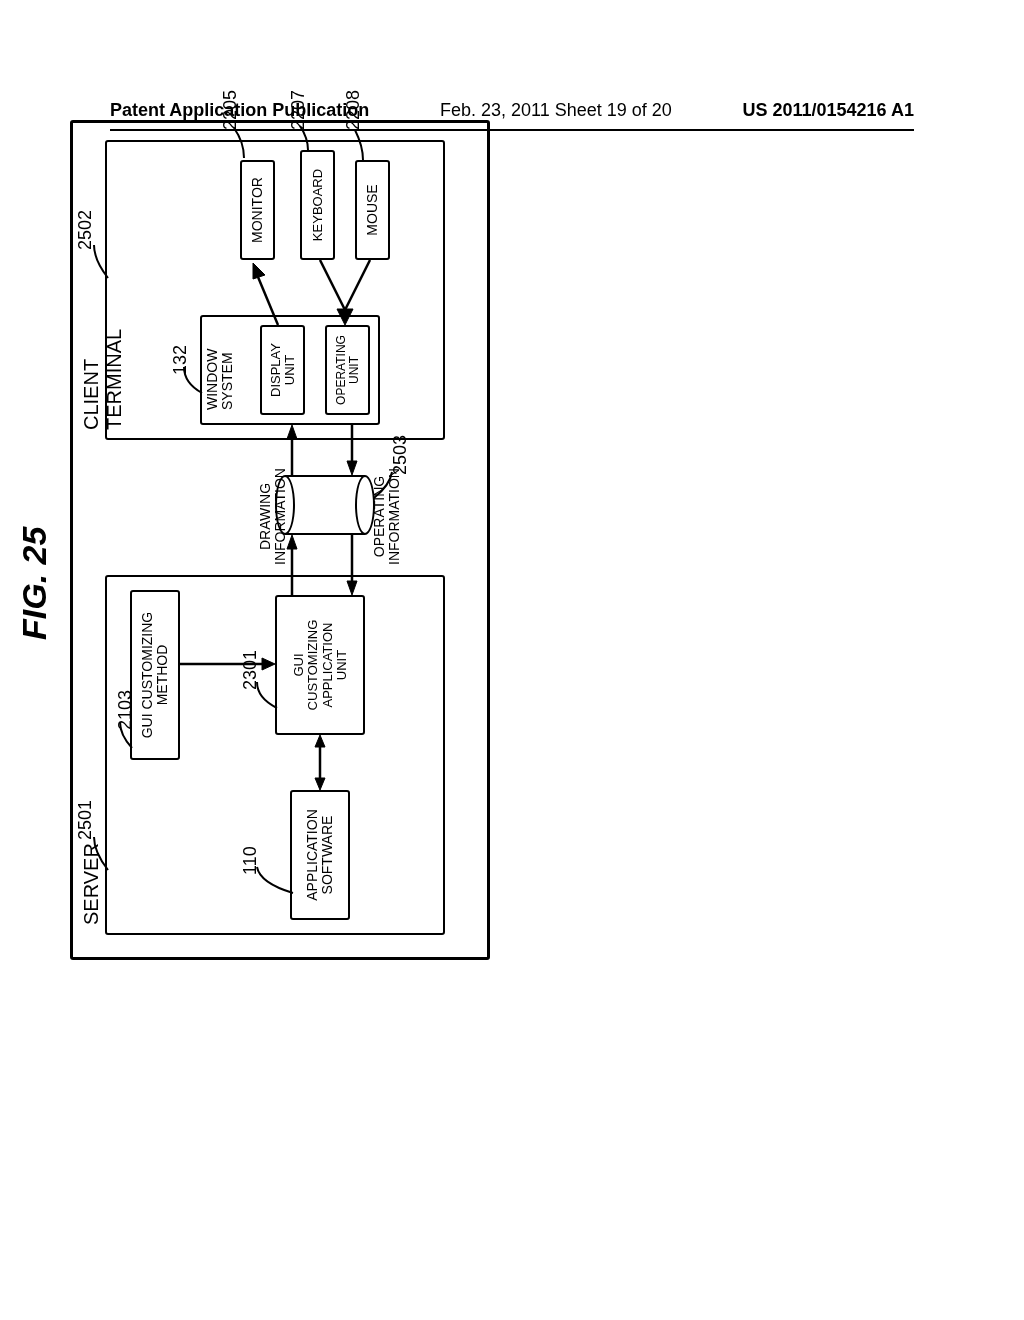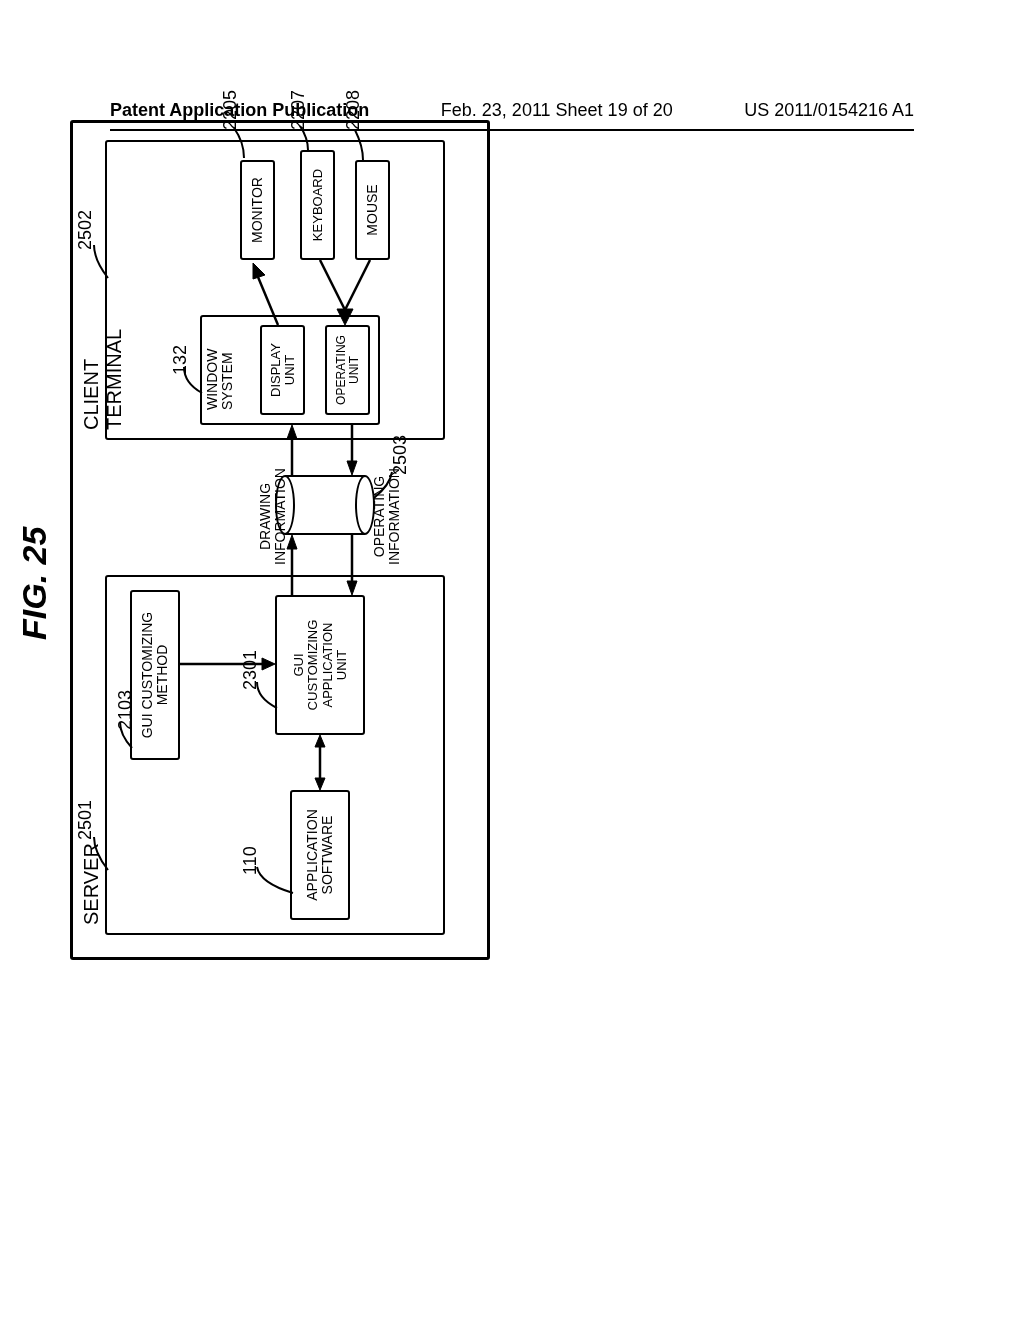--- a/index.html
+++ b/index.html
@@ -21,21 +21,21 @@
       padding: 80px 110px 0 110px;
       font-size: 18px;
     }
     .header-left {
       font-weight: bold;
       margin-top: 20px;
     }
     .header-center {
     }
     .header-right {
-      font-weight: normal;
+      font-weight: bold;
     }
     .header-rule {
       margin: 8px 110px 0 110px;
       border: none;
       border-top: 2px solid #000;
     }
     .figure-container {
       position: absolute;
       top: 180px;
       left: 140px;

